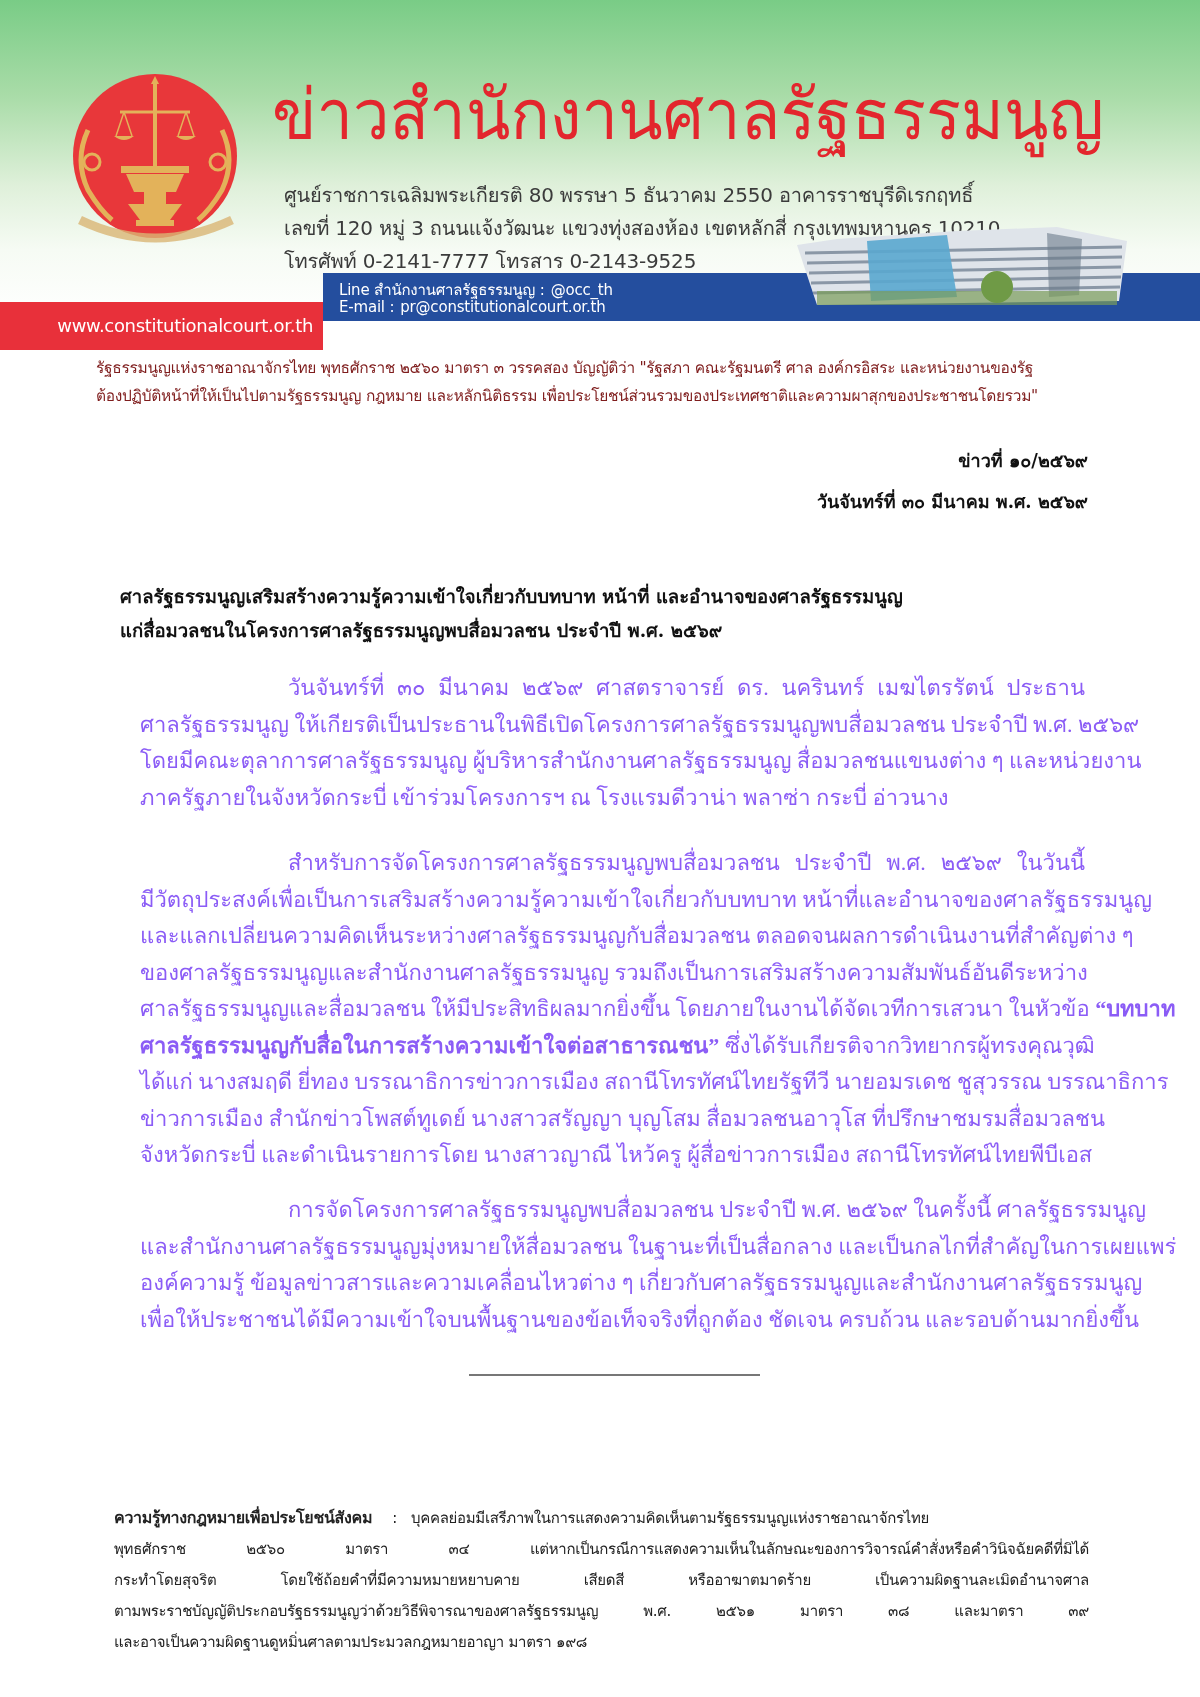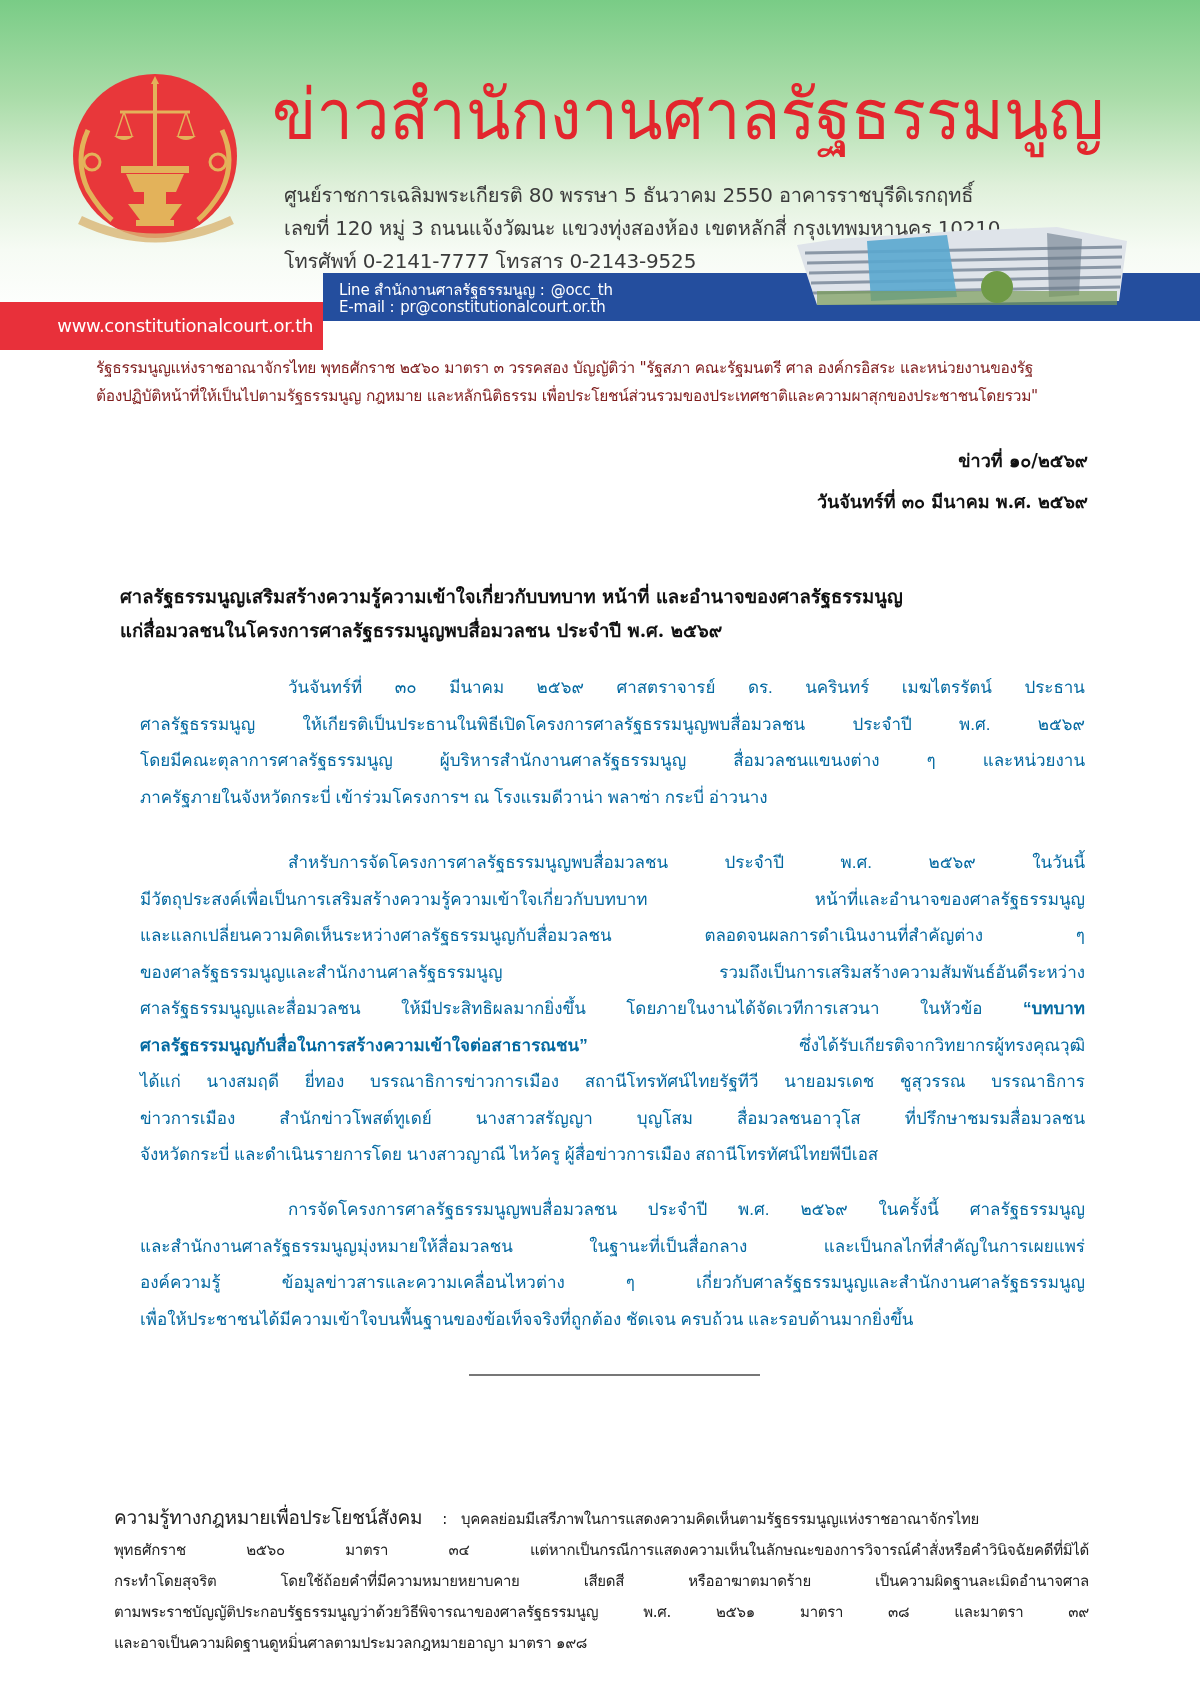--- a/index.html
+++ b/index.html
@@ -67,43 +67,43 @@
 
   
   .headline {
     position: absolute; left: 120px; top: 580px; width: 960px; text-align: left;
     font-weight: bold; font-size: 18.5px; line-height: 34px; font-family: "DejaVu Serif", serif;
   }
   .headline div { white-space: nowrap; }
 
   
   .para {
-    position: absolute; left: 140px; width: 945px; font-size: 17px;
-    font-family: Liberation Sans, sans-serif; line-height: 36.5px; color: #0369a1;
+    position: absolute; left: 140px; width: 945px; font-size: 22px;
+    font-family: Liberation Serif, serif; line-height: 36.5px; color: #8b5cf6;
   }
   .para .ln { white-space: nowrap; display: block; text-align: justify; text-align-last: justify; }
   .para .ln.last { text-align-last: left; }
   .para .ln.indent { padding-left: 148px; }
   .p1 { top: 670px; }
   .p2 { top: 845px; }
   .p3 { top: 1192px; }
   .bold { font-weight: bold; }
 
   .divider {
     position: absolute; left: 469px; top: 1374px; width: 291px; height: 2px; background: #777;
   }
 
   
   .footnote {
     position: absolute; left: 114px; top: 1502px; width: 975px; font-size: 15px;
     font-family: "DejaVu Sans", sans-serif; line-height: 31px; color: #222; letter-spacing: -0.3px;
   }
   .footnote .ln { display: block; white-space: nowrap; text-align: justify; text-align-last: justify; }
   .footnote .ln.last { text-align-last: left; }
-  .footnote .fn-label { font-weight: normal; font-size: 19px; }
+  .footnote .fn-label { font-weight: bold; font-size: 16px; }
   .footnote .fn-sep { margin: 0 14px 0 20px; }
 </style>
 </head>
 <body>
 
 <div class="banner">
   <svg class="logo" viewBox="0 0 178 178">
     <circle cx="89" cy="86" r="82" fill="#e8373a"></circle>
 
     <line x1="89" y1="14" x2="89" y2="96" stroke="#e3b25a" stroke-width="4"></line>

